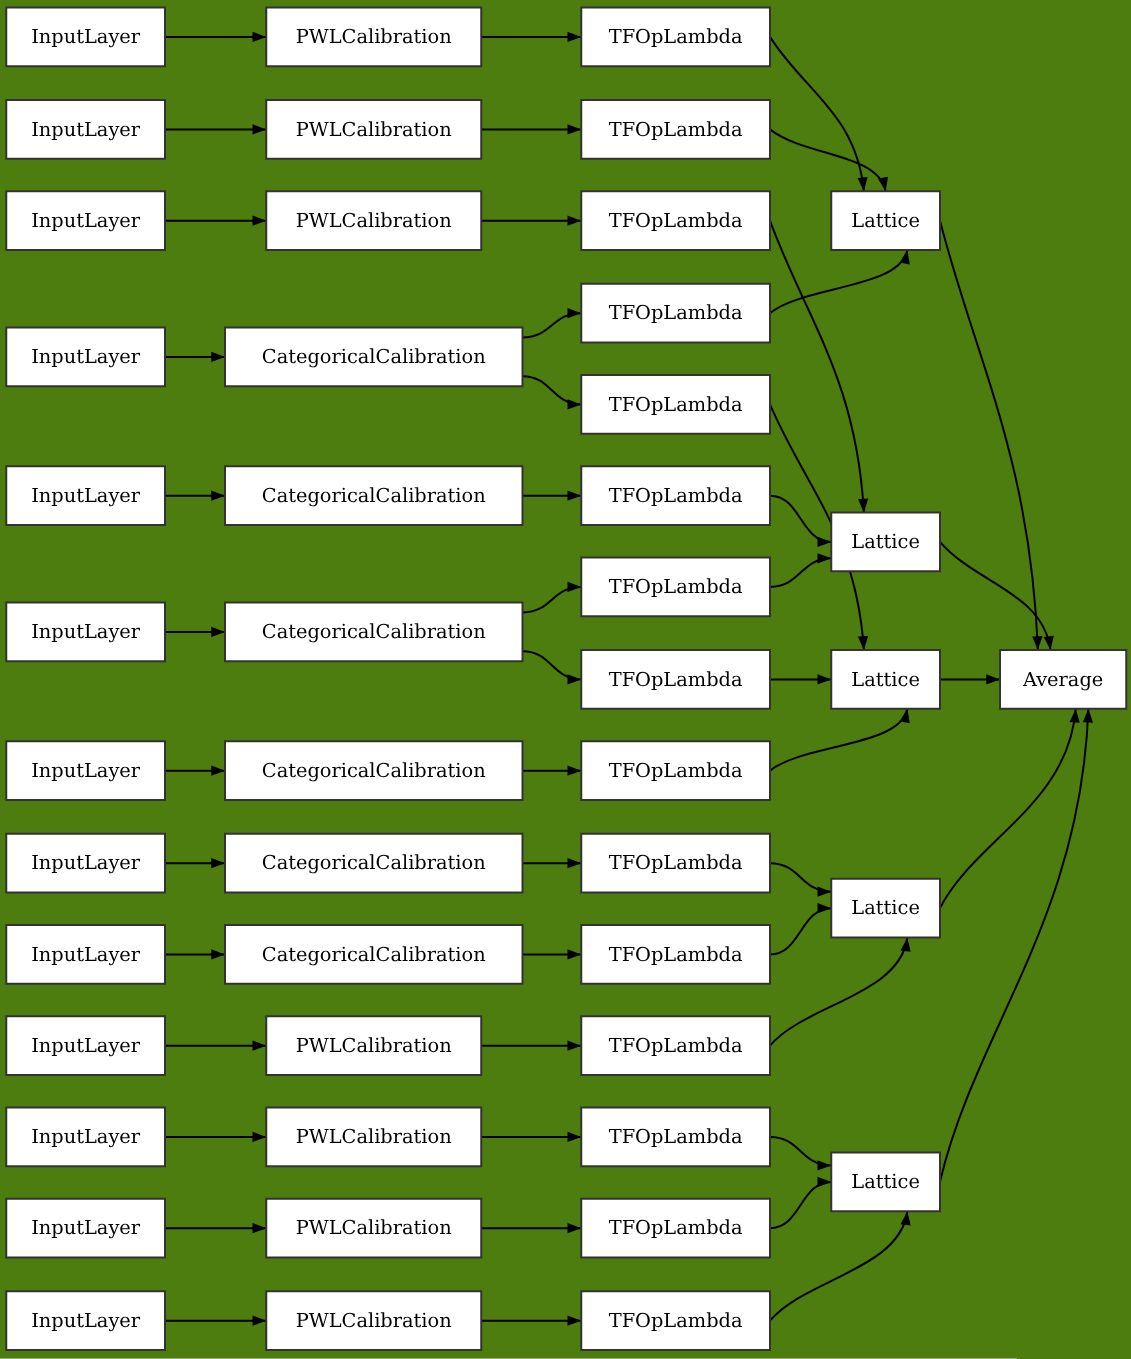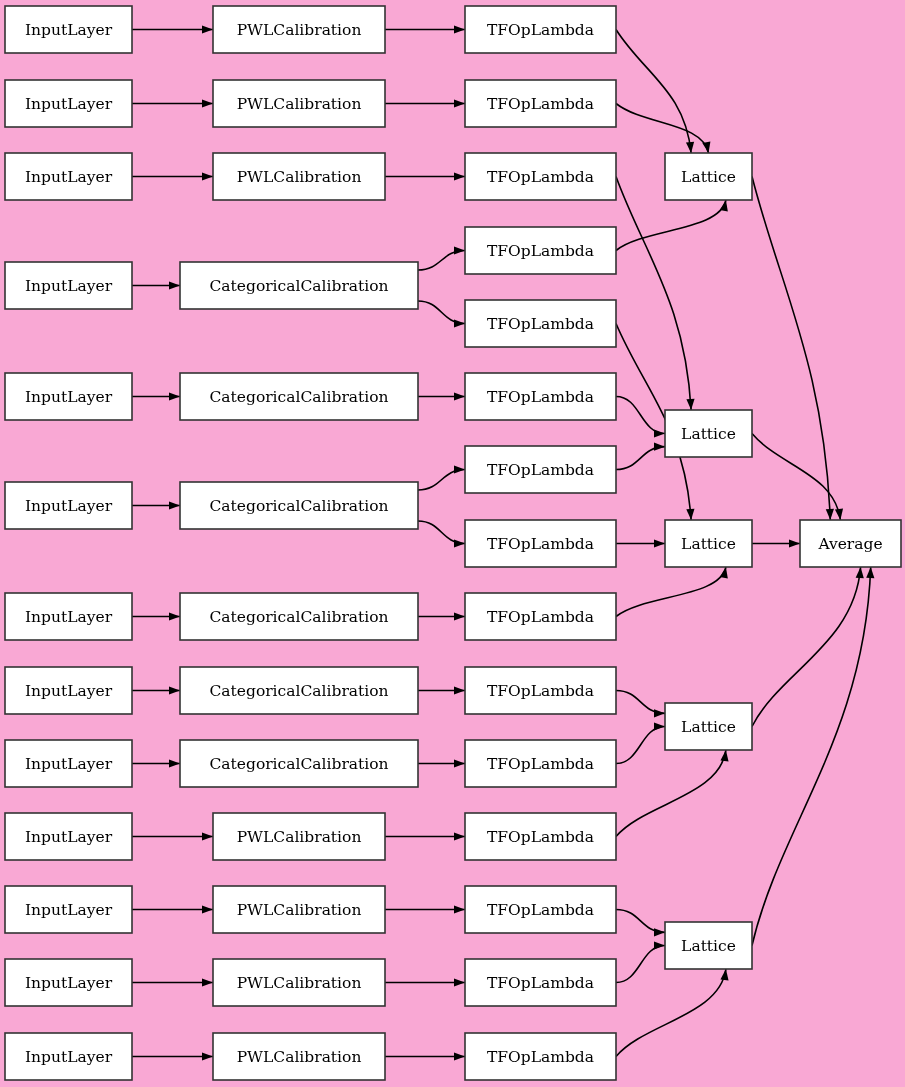--- a/index.html
+++ b/index.html
@@ -4,21 +4,21 @@
 <style>
   html, body {
     margin: 0;
     padding: 0;
     background: #ffffff;
   }
   #canvas {
     position: relative;
     width: 905px;
     height: 1087px;
-    background: #f9a8d4;
+    background: #4d7c0f;
     font-family: "DejaVu Serif", "Liberation Serif", serif;
     overflow: hidden;
   }
   #graph-svg {
     position: absolute;
     left: 0;
     top: 0;
     width: 905px;
     height: 1087px;
   }

